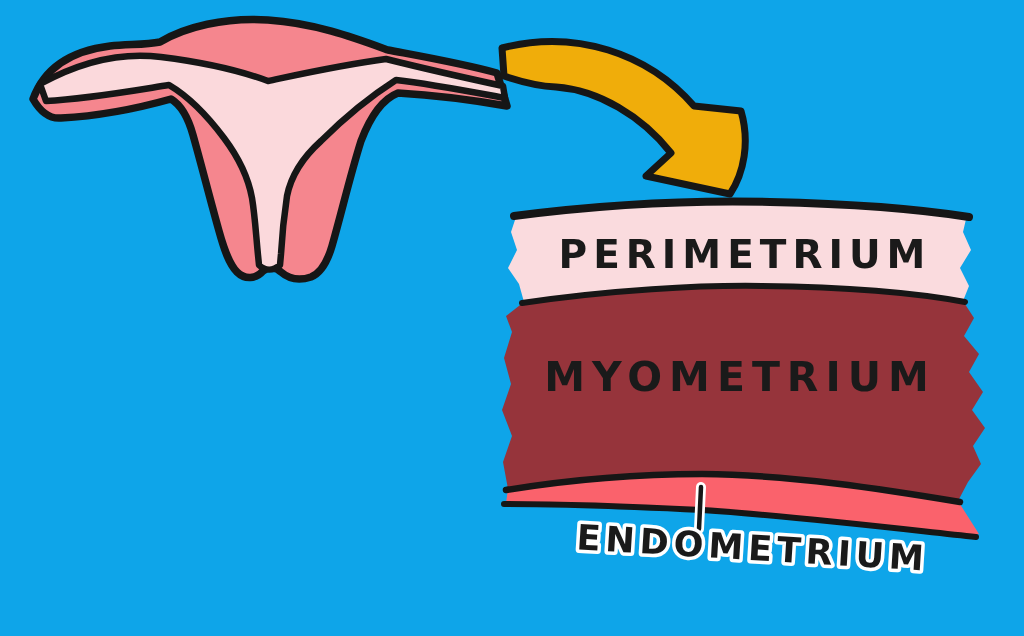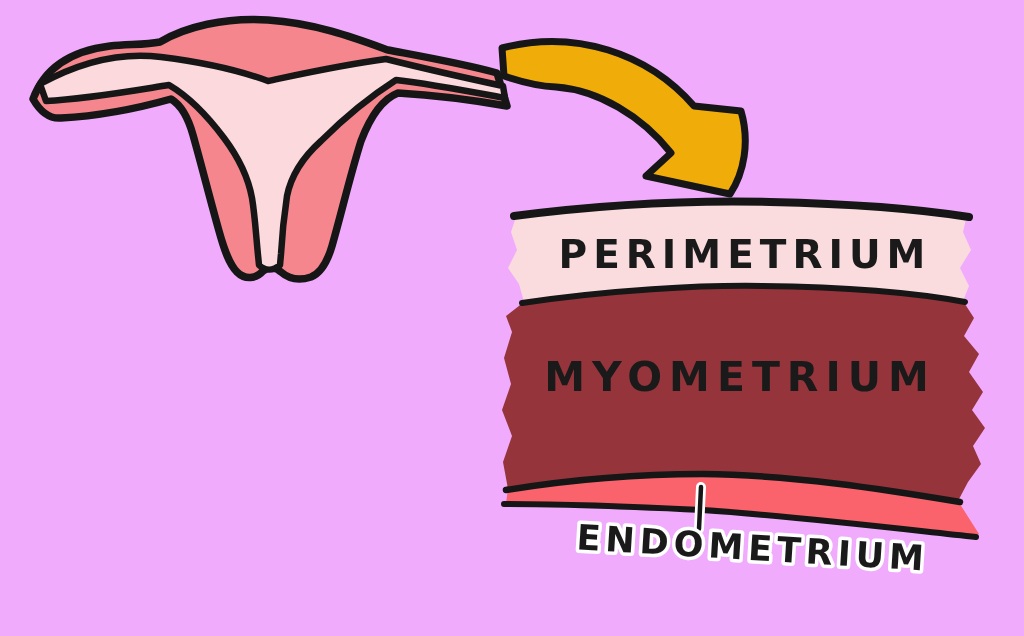--- a/index.html
+++ b/index.html
@@ -7,21 +7,21 @@
     padding: 0;
     width: 1024px;
     height: 636px;
     background: #000000;
     overflow: hidden;
   }
   .stage {
     position: relative;
     width: 1024px;
     height: 636px;
-    background: #f0abfc;
+    background: #0ea5e9;
     text-align: right;
   }
   svg { display: block; }
   .layer-label {
     font-family: "DejaVu Sans", sans-serif;
     font-weight: bold;
   }
   .halo-label {
     paint-order: stroke;
     stroke: #ffffff;

